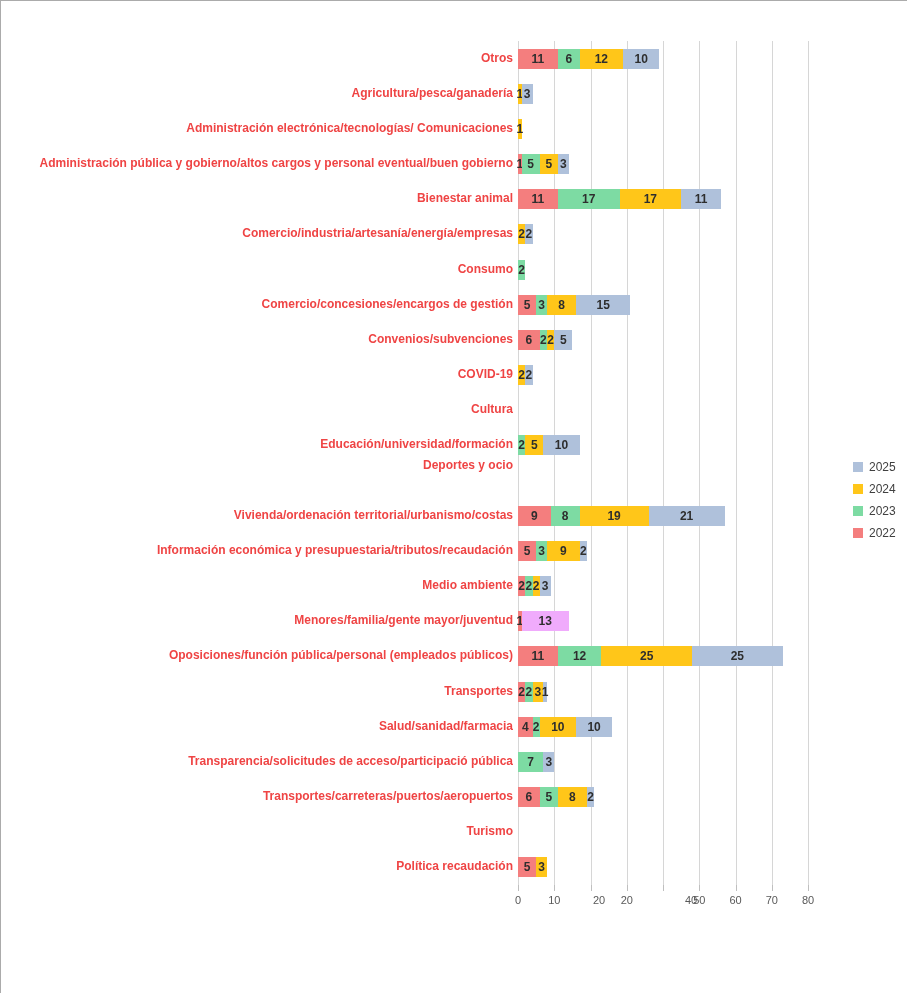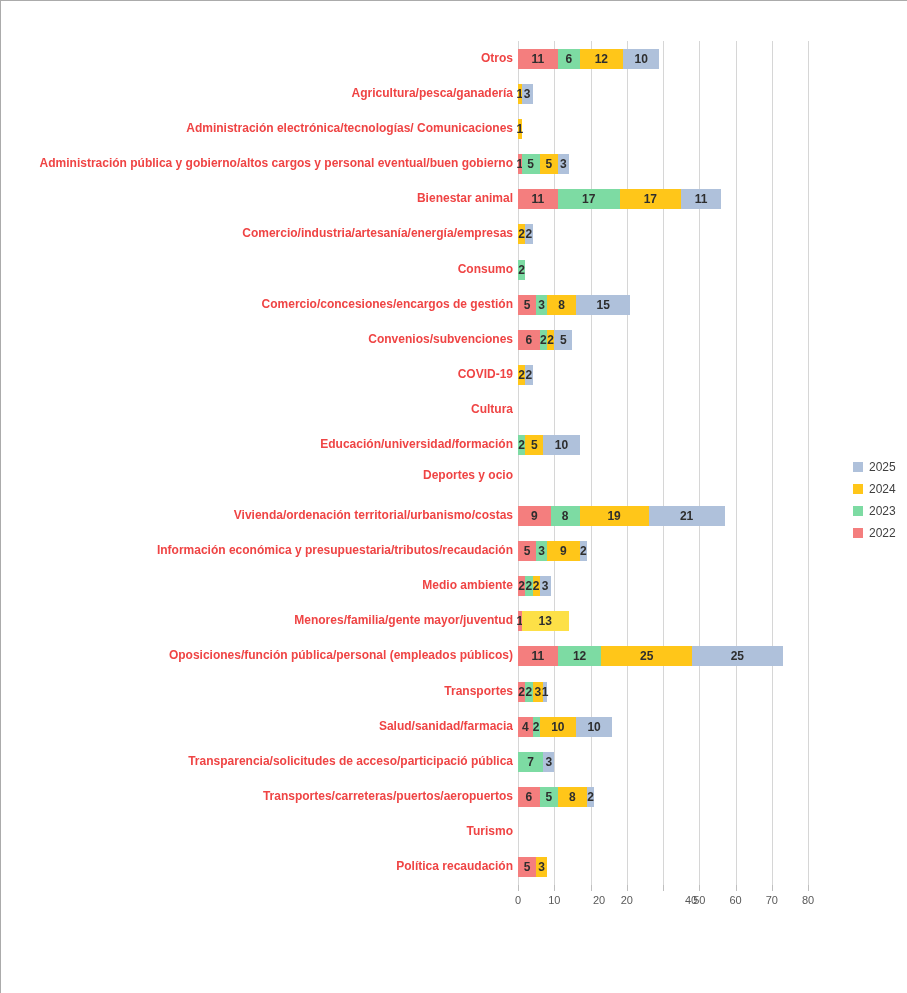--- a/index.html
+++ b/index.html
@@ -185,21 +185,21 @@
       <div class="cat-label" style="left: 6px; width: 506px; top: 437px;">Educación/universidad/formación</div>
       <div class="bar-seg" style="left: 517px; width: 7.25px; top: 434px; height: 20px; background: rgb(125, 219, 163);">
         <span class="seg-value">2</span>
       </div>
       <div class="bar-seg" style="left: 524.25px; width: 18.125px; top: 434px; height: 20px; background: rgb(255, 198, 25);">
         <span class="seg-value">5</span>
       </div>
       <div class="bar-seg" style="left: 542.375px; width: 36.25px; top: 434px; height: 20px; background: rgb(175, 193, 219);">
         <span class="seg-value">10</span>
       </div>
-      <div class="cat-label" style="left: 6px; width: 506px; top: 468px;">Deportes y ocio</div>
+      <div class="cat-label" style="left: 6px; width: 506px; top: 458px;">Deportes y ocio</div>
       <div class="cat-label" style="left: 6px; width: 506px; top: 508px;">Vivienda/ordenación territorial/urbanismo/costas</div>
       <div class="bar-seg" style="left: 517px; width: 32.625px; top: 505px; height: 20px; background: rgb(244, 126, 126);">
         <span class="seg-value">9</span>
       </div>
       <div class="bar-seg" style="left: 549.625px; width: 29px; top: 505px; height: 20px; background: rgb(125, 219, 163);">
         <span class="seg-value">8</span>
       </div>
       <div class="bar-seg" style="left: 578.625px; width: 68.875px; top: 505px; height: 20px; background: rgb(255, 198, 25);">
         <span class="seg-value">19</span>
       </div>
@@ -229,21 +229,21 @@
       <div class="bar-seg" style="left: 531.5px; width: 7.25px; top: 575px; height: 20px; background: rgb(255, 198, 25);">
         <span class="seg-value">2</span>
       </div>
       <div class="bar-seg" style="left: 538.75px; width: 10.875px; top: 575px; height: 20px; background: rgb(175, 193, 219);">
         <span class="seg-value">3</span>
       </div>
       <div class="cat-label" style="left: 6px; width: 506px; top: 613px;">Menores/familia/gente mayor/juventud</div>
       <div class="bar-seg" style="left: 517px; width: 3.625px; top: 610px; height: 20px; background: rgb(244, 126, 126);">
         <span class="seg-value">1</span>
       </div>
-      <div class="bar-seg" style="left: 520.625px; width: 47.125px; top: 610px; height: 20px; background: #fde047;">
+      <div class="bar-seg" style="left: 520.625px; width: 47.125px; top: 610px; height: 20px; background: #f0abfc;">
         <span class="seg-value">13</span>
       </div>
       <div class="cat-label" style="left: 6px; width: 506px; top: 648px;">Oposiciones/función pública/personal (empleados públicos)</div>
       <div class="bar-seg" style="left: 517px; width: 39.875px; top: 645px; height: 20px; background: rgb(244, 126, 126);">
         <span class="seg-value">11</span>
       </div>
       <div class="bar-seg" style="left: 556.875px; width: 43.5px; top: 645px; height: 20px; background: rgb(125, 219, 163);">
         <span class="seg-value">12</span>
       </div>
       <div class="bar-seg" style="left: 600.375px; width: 90.625px; top: 645px; height: 20px; background: rgb(255, 198, 25);">

